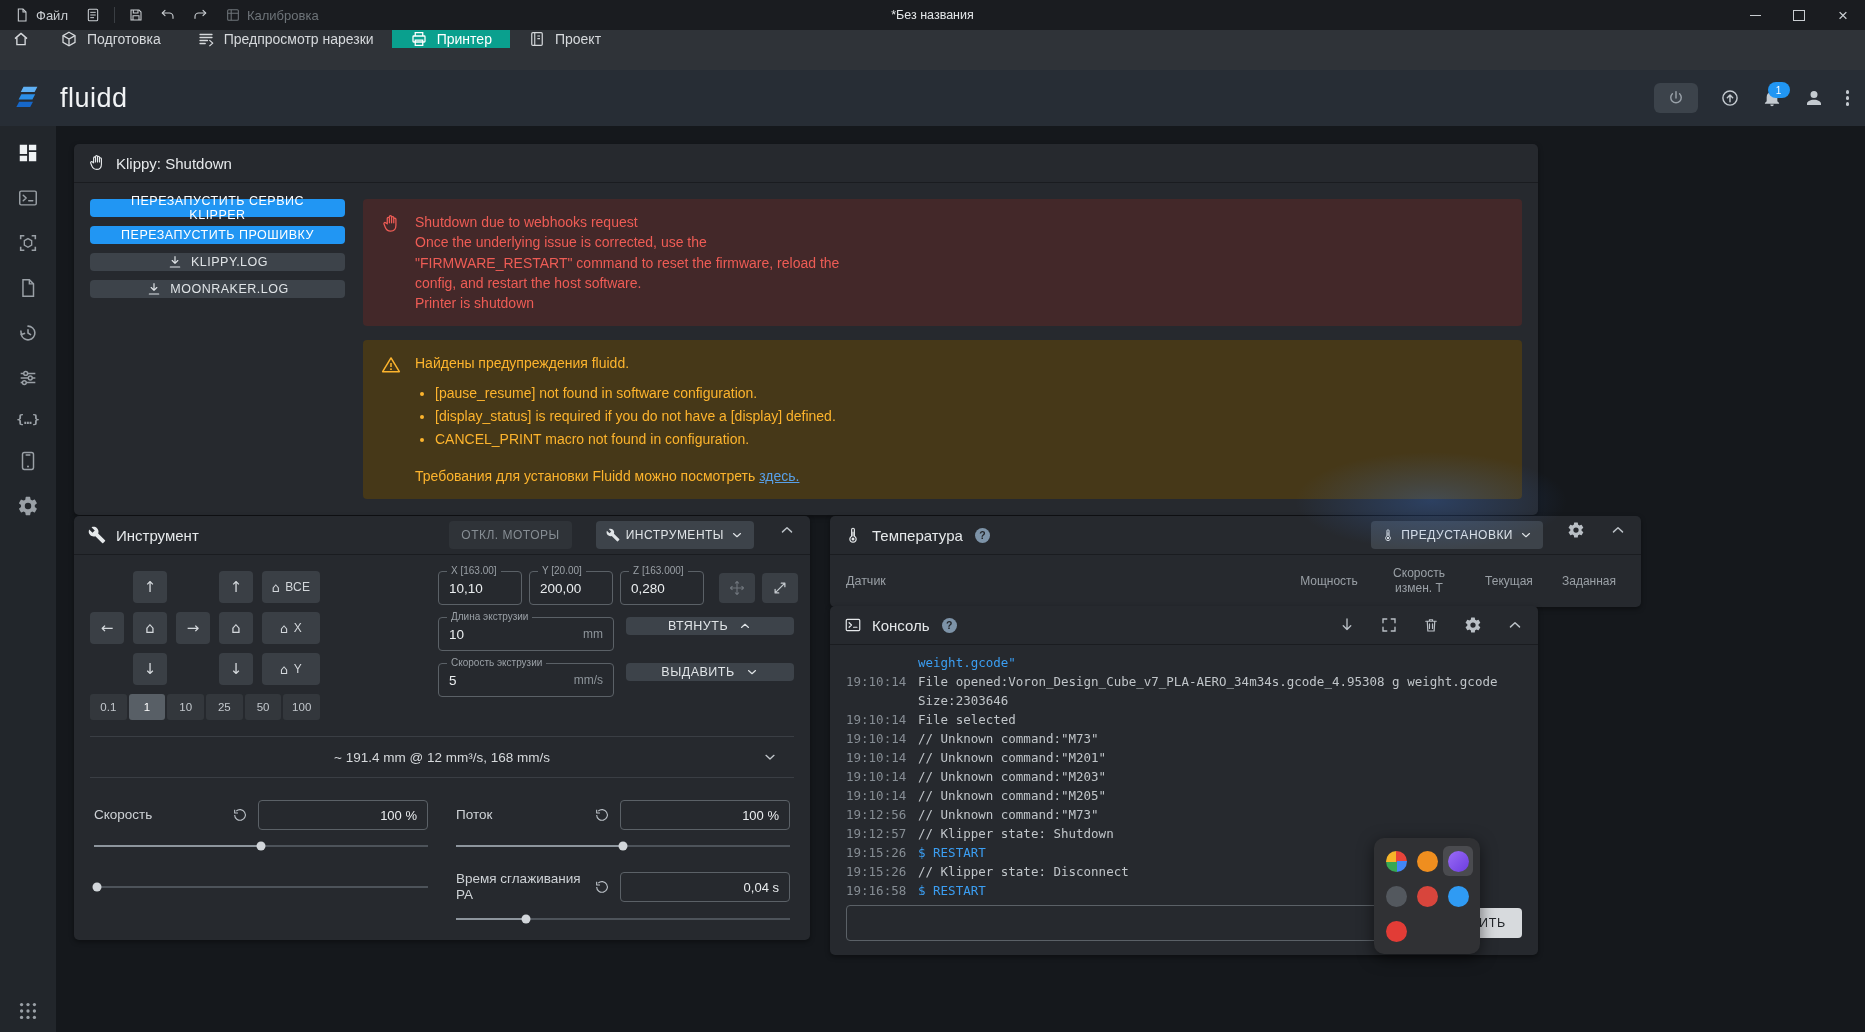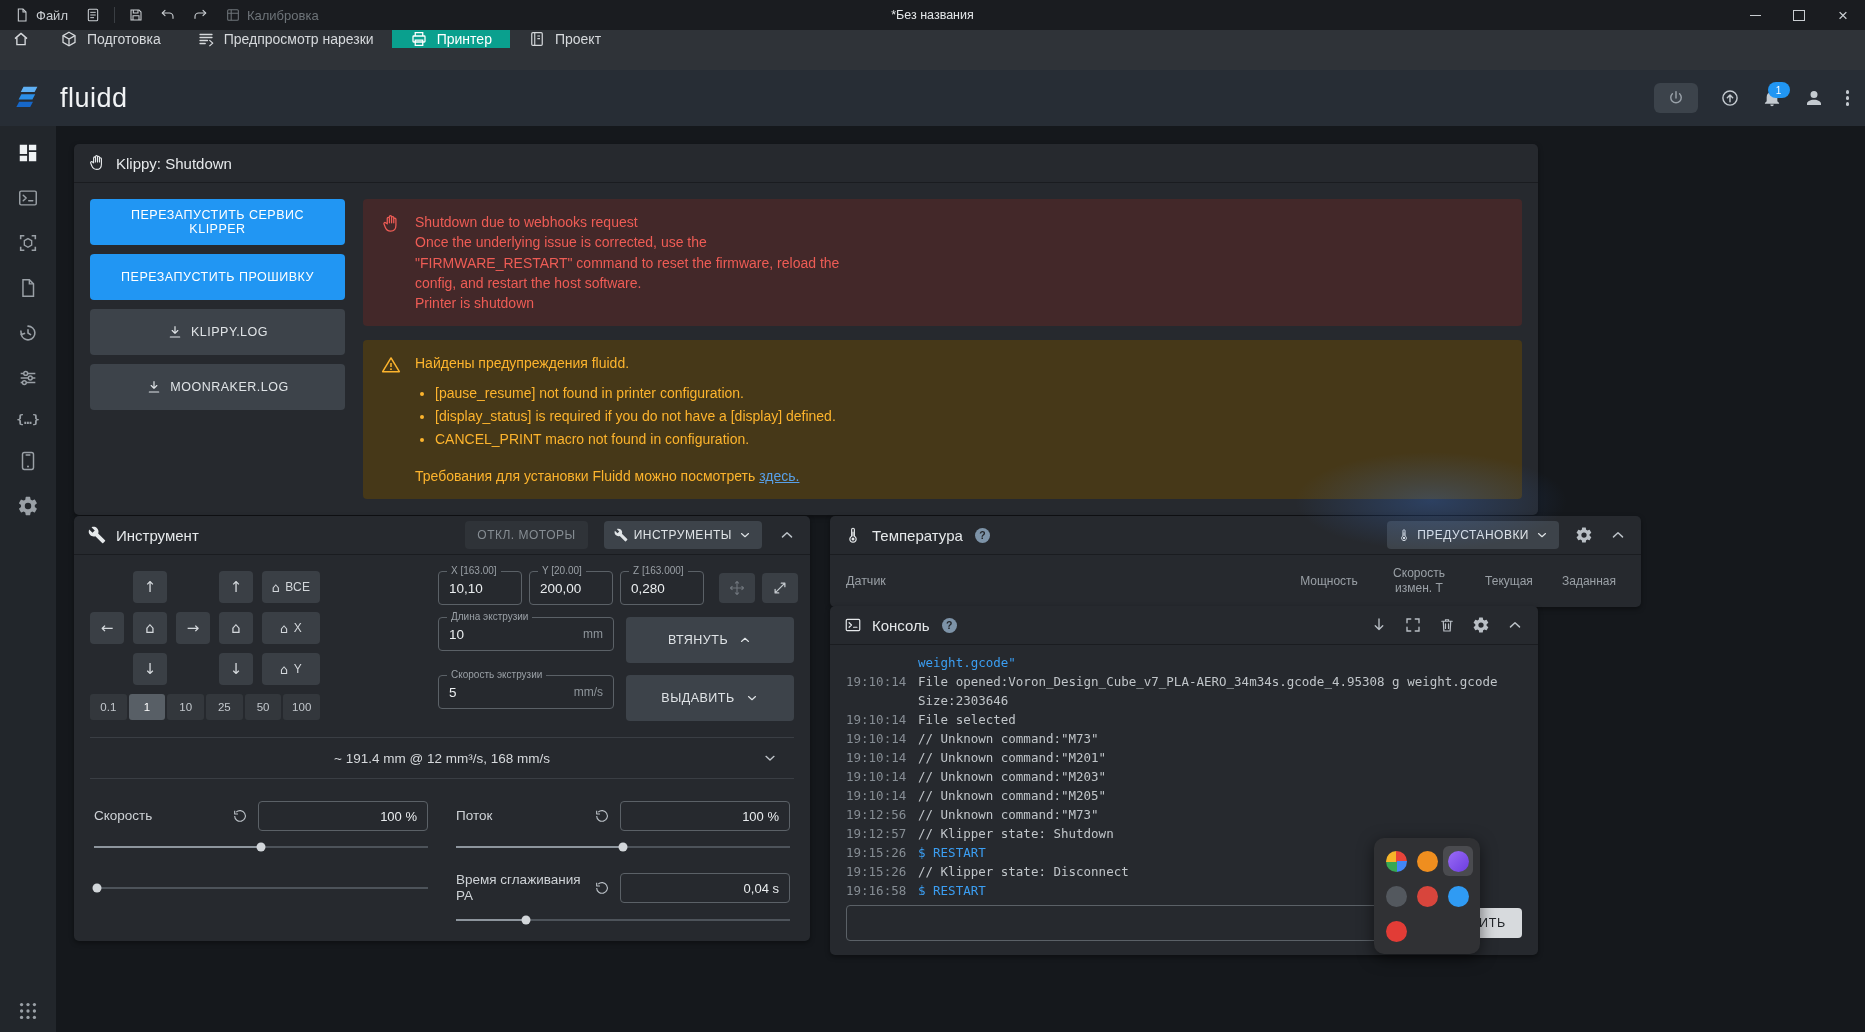--- a/index.html
+++ b/index.html
@@ -50,24 +50,24 @@
   .main-bg{position:absolute;top:126px;left:0;right:0;bottom:0;background:#15181c}
   .sidebar{position:absolute;top:126px;left:0;bottom:0;width:56px;background:#22262b;display:flex;flex-direction:column;align-items:center;gap:23px;padding-top:16px;z-index:2}
   .s-icon{color:#9aa0a6;display:flex;align-items:center;justify-content:center}
   .s-icon.active{color:#f0f3f5}
   .s-icon.braces{font-family:"DejaVu Sans Mono",monospace;font-size:13px;font-weight:bold}
   .s-icon.apps{margin-top:auto;margin-bottom:10px}
 
   
   .card{position:absolute;background:#26292e;border-radius:5px;box-shadow:0 2px 5px rgba(0,0,0,.4);z-index:1}
   .card-header{height:38px;display:flex;align-items:center;gap:10px;padding:0 14px;font-size:15px;color:#e6e9eb;border-bottom:1px solid rgba(0,0,0,.3)}
-  .hdr-right{margin-left:auto;display:flex;align-items:center;gap:16px;color:#b9bfc5}
+  .hdr-right{margin-left:auto;display:flex;align-items:flex-start;gap:24px;color:#b9bfc5}
   .help{width:15px;height:15px;border-radius:50%;background:#7d93a8;color:#23262a;font-size:10.5px;font-weight:bold;display:flex;align-items:center;justify-content:center;margin-left:2px;flex:none}
 
-  .btn{height:46px;border-radius:4px;font-size:12.5px;letter-spacing:.5px;display:flex;align-items:center;justify-content:center;gap:8px;padding:0 12px}
+  .btn{height:18px;border-radius:4px;font-size:12.5px;letter-spacing:.5px;display:flex;align-items:center;justify-content:center;gap:8px;padding:0 12px}
   .btn-blue{background:#2196f3;color:#fff}
   .btn-gray{background:#3d434a;color:#e0e4e7}
   .btn-flat{background:#2f3338;color:#868d93;height:28px;font-size:12px}
   .btn-tools,.btn-presets{height:28px;font-size:12px;gap:6px;padding:0 10px}
 
   
   .card-klippy{left:74px;top:144px;width:1464px}
   .kl-body{display:flex;gap:18px;padding:16px}
   .kl-buttons{width:255px;display:flex;flex-direction:column;gap:9px;flex:none}
   .kl-buttons .btn{width:100%}
@@ -511,21 +511,21 @@
           </div>
       </div>
       <div class="alert alert-warning">
         <svg class="ic20">
             <use href="#i-warn"></use>
           </svg>
         <div>
           <div>Найдены предупреждения fluidd.</div>
           <ul>
 
-          <li>[pause_resume] not found in printer configuration.</li>
+          <li>[pause_resume] not found in software configuration.</li>
               <li>[display_status] is required if you do not have a [display] defined.</li>
               <li>CANCEL_PRINT macro not found in configuration.</li>
             </ul>
           <div>
             <span>Требования для установки Fluidd можно посмотреть</span>
             <a class="link">здесь.</a>
           </div>
         </div>
       </div>
     </div>

